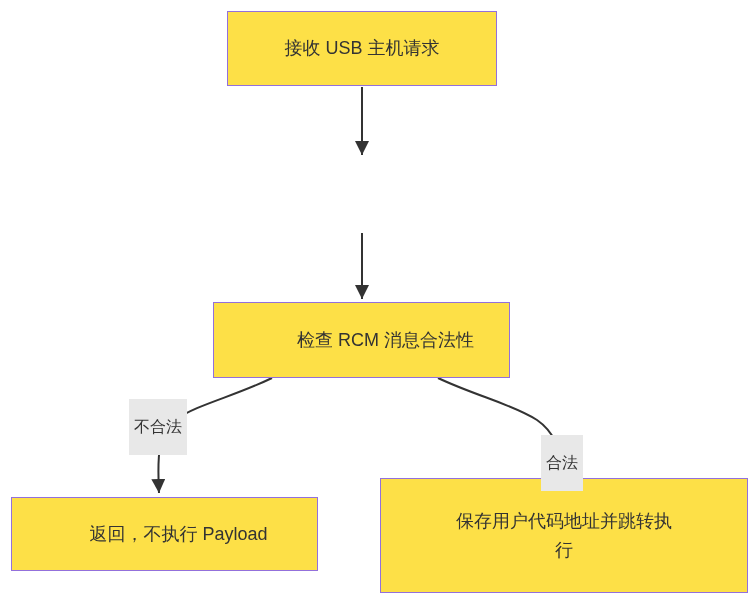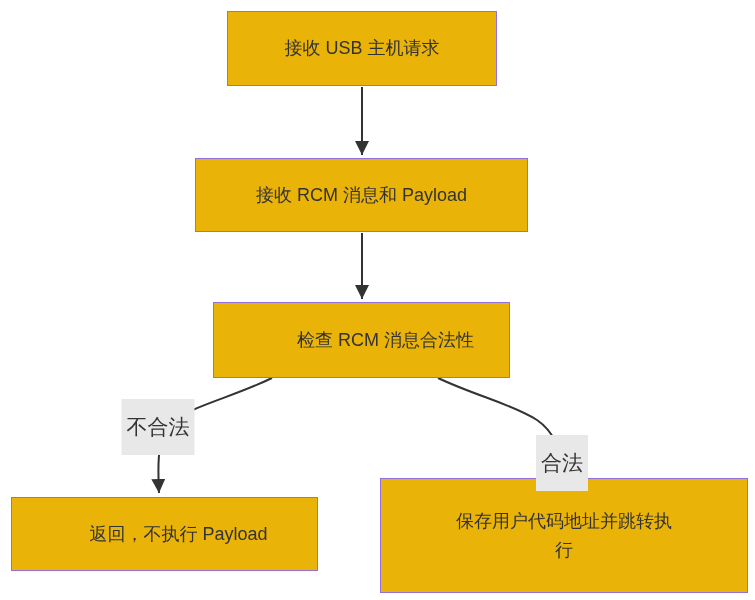--- a/index.html
+++ b/index.html
@@ -18,42 +18,42 @@
   .edges {
     position: absolute;
     left: 0;
     top: 0;
     width: 755px;
     height: 600px;
   }
   .node {
     position: absolute;
     box-sizing: border-box;
-    background: #eab308;
+    background: #fde047;
     border: 1px solid #9370DB;
     color: #333333;
     font-size: 18px;
     line-height: 29px;
     display: flex;
     align-items: center;
     justify-content: center;
     text-align: center;
     white-space: pre-line;
   }
   .node-a { left: 227px; top: 11px;  width: 270px; height: 75px; }
   .node-b { left: 195px; top: 158px; width: 333px; height: 74px; }
   .node-c { left: 213px; top: 302px; width: 297px; height: 76px; padding-left: 48px; }
   .node-d { left: 11px;  top: 497px; width: 307px; height: 74px; padding-left: 28px; }
   .node-e { left: 380px; top: 478px; width: 368px; height: 115px; padding: 10px 18px; }
   .edge-label {
     position: absolute;
     transform: translate(-50%, -50%);
     background: #e8e8e8;
     color: #333333;
-    font-size: 21px;
+    font-size: 16px;
     line-height: 26px;
     padding: 15px 5px;
     white-space: nowrap;
   }
   .edge-label-invalid { left: 158px; top: 427px; }
   .edge-label-valid   { left: 562px; top: 427px; margin-top: 36px; }
 </style>
 </head>
 <body>
 
@@ -66,21 +66,20 @@
       </marker>
     </defs>
     <path d="M362,87 L362,155" fill="none" stroke-width="2" marker-end="url(#arrowhead)" stroke="#333333"></path>
     <path d="M362,233 L362,299" fill="none" stroke-width="2" marker-end="url(#arrowhead)" stroke="#333333"></path>
     <path d="M272,378 C233,397 198,404 175,420 C159,431 157,452 159,493" fill="none" stroke-width="2" marker-end="url(#arrowhead)" stroke="#333333"></path>
     <path d="M438,378 C476,396 512,404 537,420 C553,431 562,449 562,475" fill="none" stroke-width="2" marker-end="url(#arrowhead)" stroke="#333333"></path>
   </svg>
 
   <div class="node node-a">接收 USB 主机请求</div>
 
-  <div class="node node-b">接收 RCM 消息和 Payload</div>
 
   <div class="node node-c">检查 RCM 消息合法性</div>
 
   <div class="node node-d">返回，不执行 Payload</div>
 
   <div class="node node-e">保存用户代码地址并跳转执
 行</div>
 
   <div class="edge-label edge-label-invalid">不合法</div>
 

